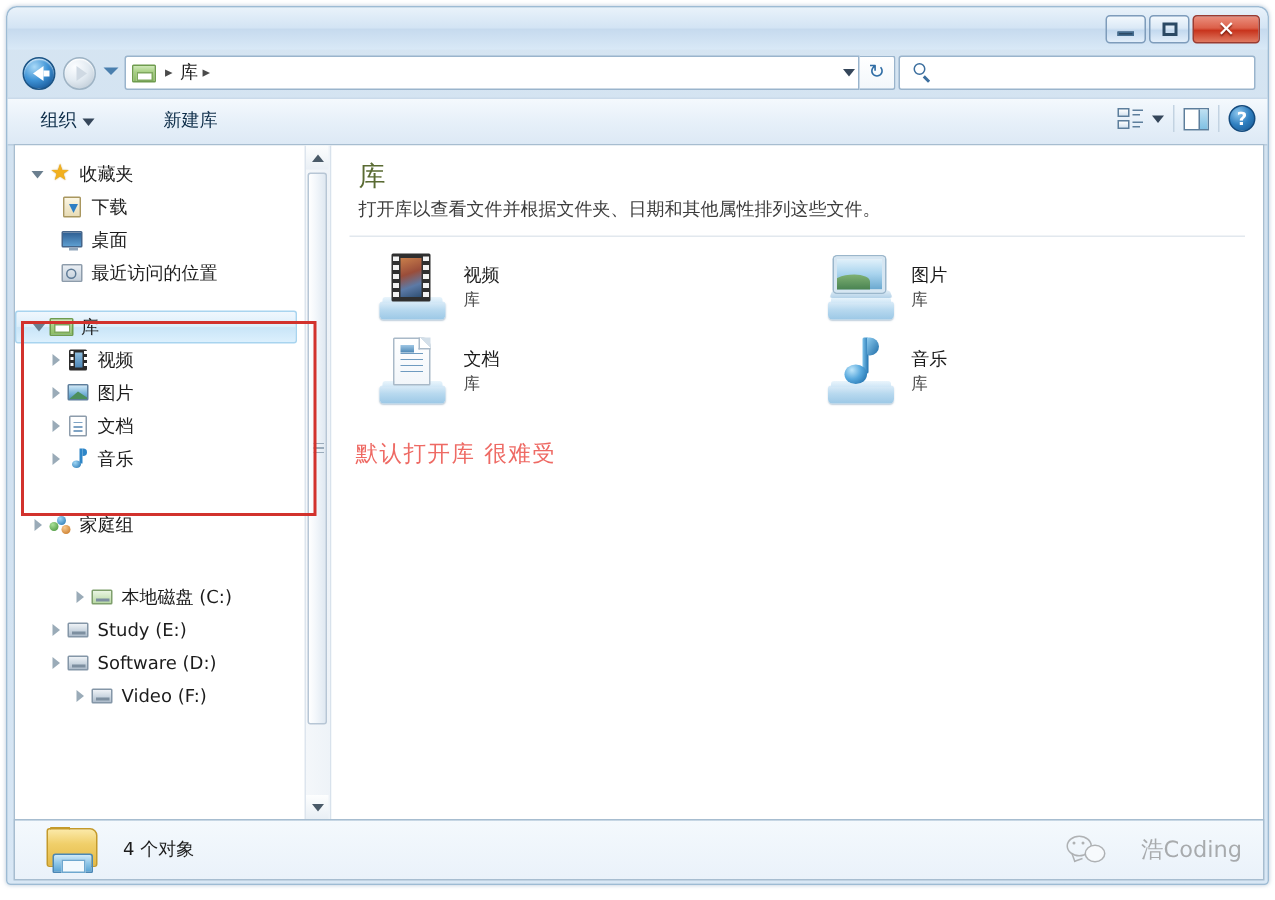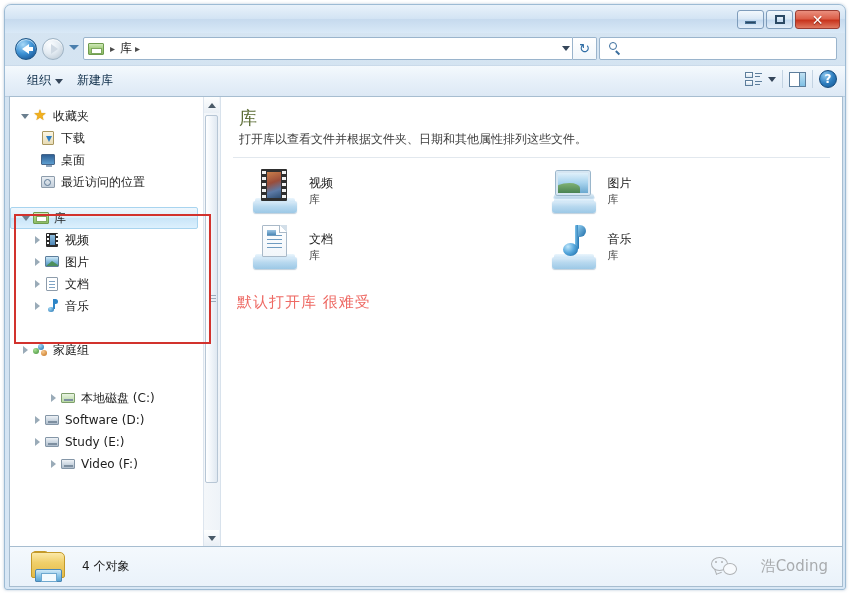--- a/index.html
+++ b/index.html
@@ -1007,21 +1007,21 @@
       <div class="searchbox">
         <span class="search-glass"></span>
       </div>
     </div>
 
     <div class="cmdbar">
       <div class="cmditem" style="left:22px;">
         <span>组织</span>
         <span class="caret"></span>
       </div>
-      <div class="cmditem" style="left:72px;">
+      <div class="cmditem" style="left:104px;">
         <span>新建库</span>
       </div>
       <div class="cmdright">
         <span class="viewicon">
           <span class="blk t"></span>
             <span class="blk b"></span>
           <span class="ln l1"></span>
             <span class="ln l2"></span>
           <span class="ln l3"></span>
             <span class="ln l4"></span>
@@ -1148,30 +1148,30 @@
               </span>
             <span class="tlabel">本地磁盘 (C:)</span>
           </div>
           <div class="trow" style="padding-left:20px;">
             <span class="exp">
                 <span class="t-closed"></span>
               </span>
             <span class="ticon">
                 <span class="ic-drive"></span>
               </span>
-            <span class="tlabel">Software (D:)</span>
+            <span class="tlabel">Study (E:)</span>
           </div>
           <div class="trow" style="padding-left:20px;">
             <span class="exp">
                 <span class="t-closed"></span>
               </span>
             <span class="ticon">
                 <span class="ic-drive"></span>
               </span>
-            <span class="tlabel">Study (E:)</span>
+            <span class="tlabel">Software (D:)</span>
           </div>
           <div class="trow" style="padding-left:36px;">
             <span class="exp">
                 <span class="t-closed"></span>
               </span>
             <span class="ticon">
                 <span class="ic-drive"></span>
               </span>
             <span class="tlabel">Video (F:)</span>
           </div>

